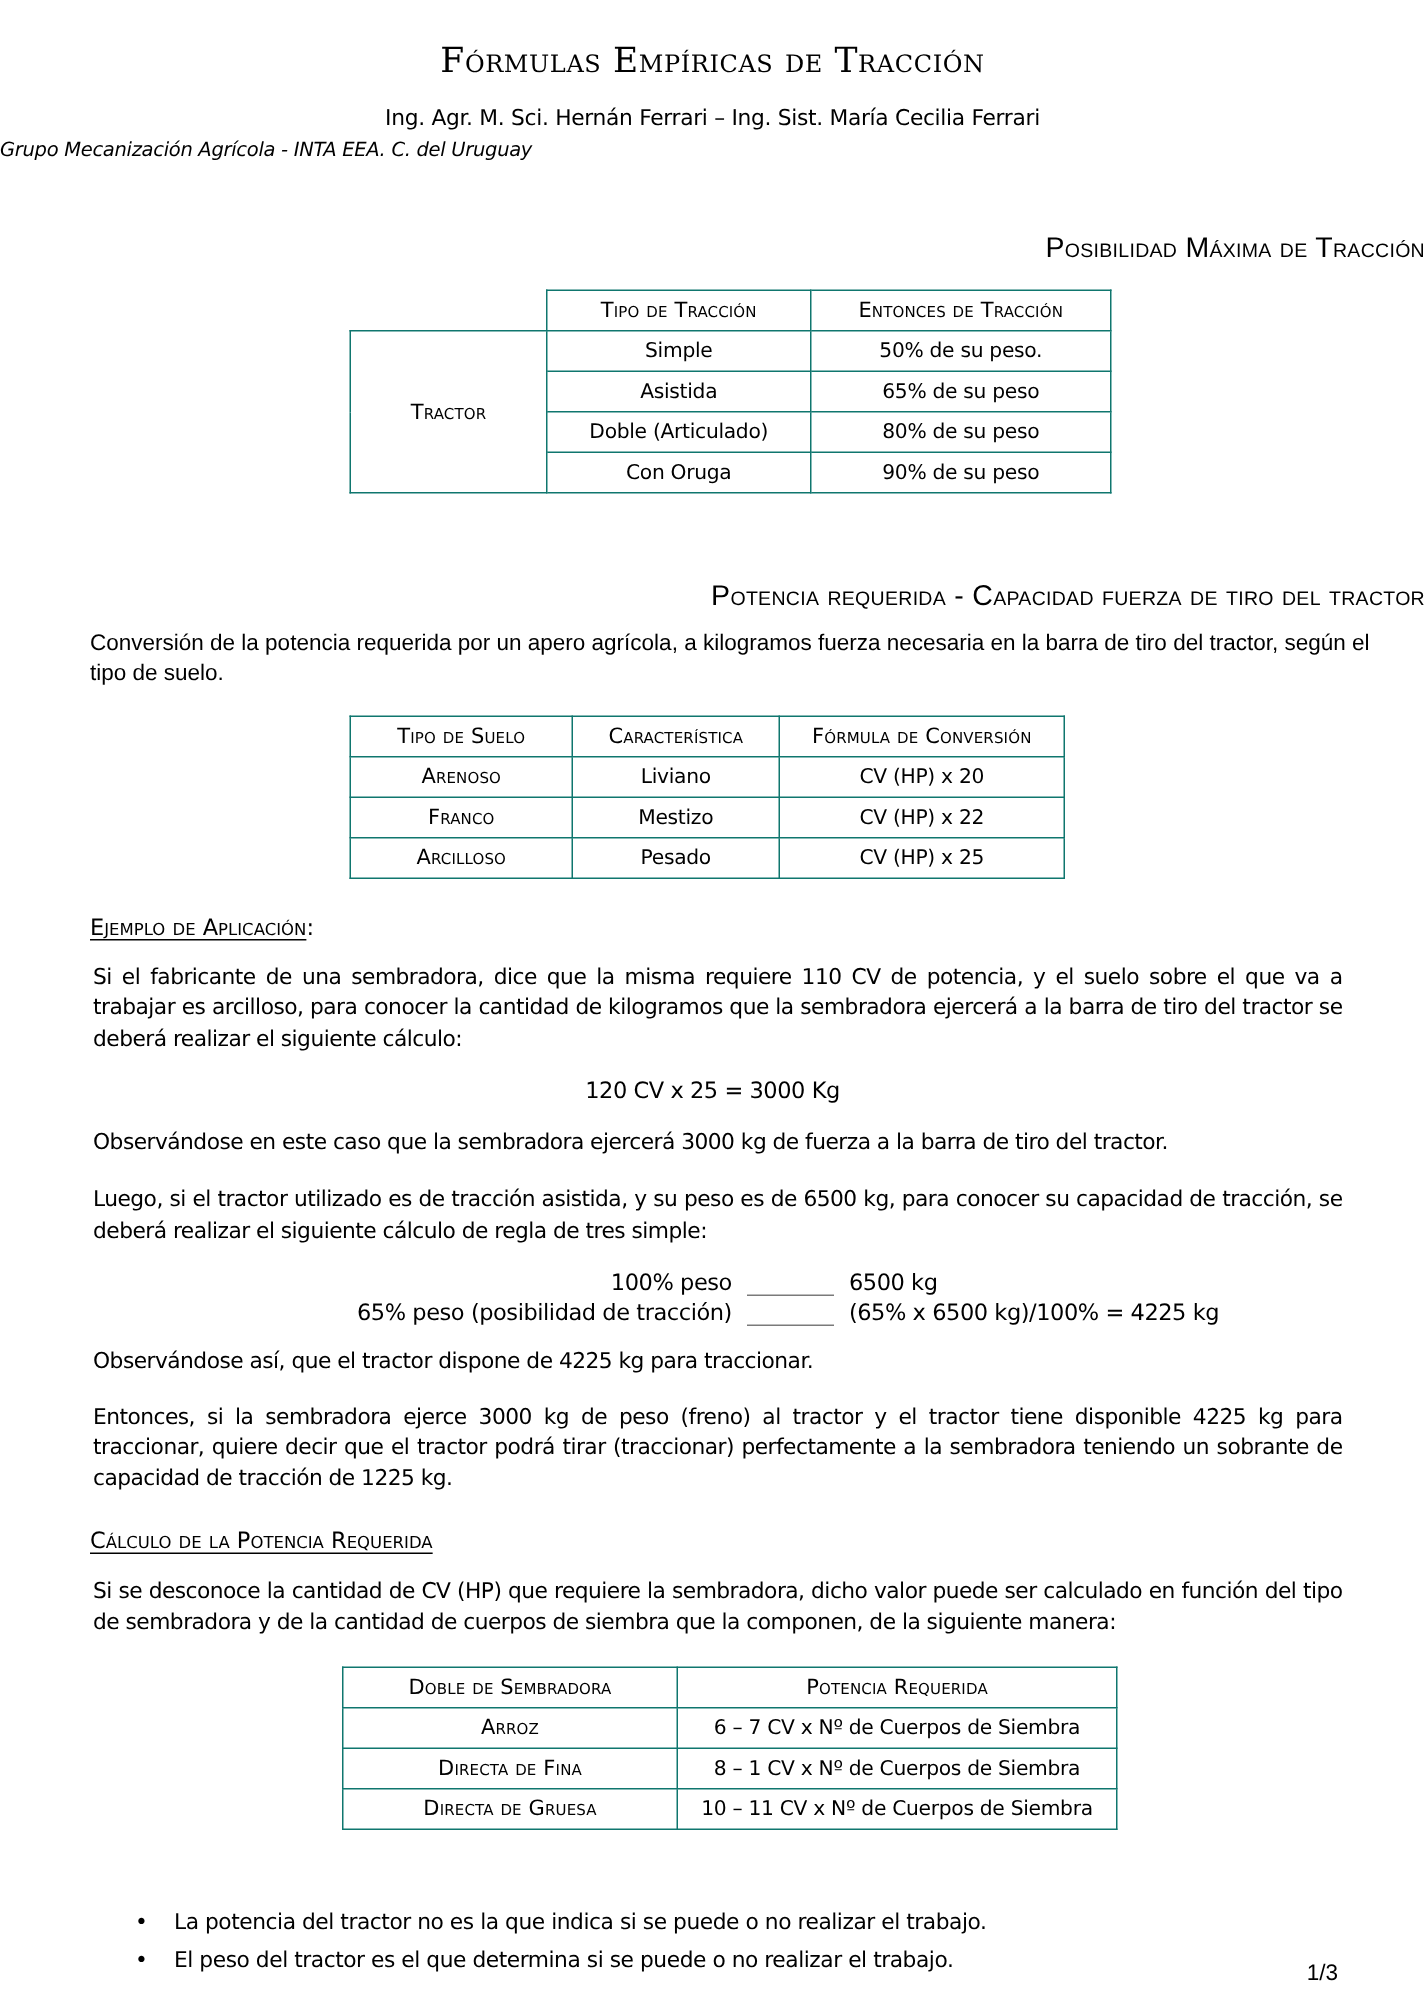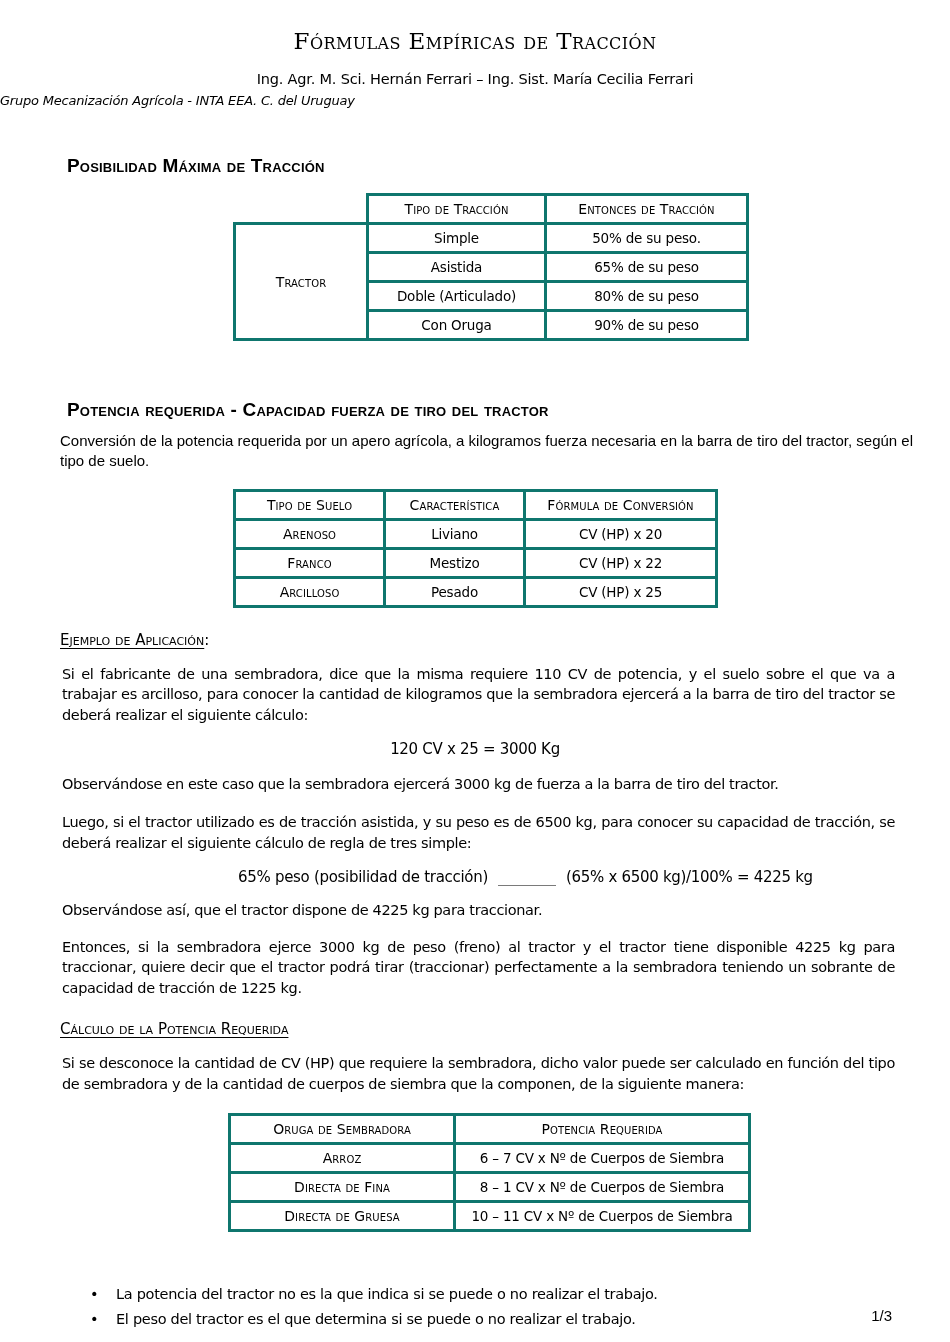--- a/index.html
+++ b/index.html
@@ -52,25 +52,26 @@
     margin: 0;
     padding-top: 6px;
     letter-spacing: -0.2px;
   }
 
   
   .h-section {
     font-family: "Liberation Sans", sans-serif;
     font-variant: small-caps;
     font-size: 19px;
-    font-weight: 700;
+    font-weight: 400;
     letter-spacing: 0.2px;
     margin: 0;
-    padding-left: 67px;
+    padding-left: 88px;
     line-height: 1.2;
+    text-align: right;
   }
   .h-sub-underline {
     font-family: "DejaVu Sans", "Liberation Sans", sans-serif;
     font-variant: small-caps;
     font-size: 15px;
     font-weight: 400;
     margin: 0;
     padding-left: 60px;
     line-height: 1.2;
   }
@@ -106,21 +107,21 @@
   }
 
   
   table.doc-table {
     border-collapse: collapse;
     font-family: "DejaVu Sans", "Liberation Sans", sans-serif;
     font-size: 13.5px;
     letter-spacing: -0.2px;
   }
   table.doc-table td {
-    border: 3px solid #0f766e;
+    border: 1px solid #0f766e;
     padding: 5px 6px;
     text-align: center;
     vertical-align: middle;
   }
   table.doc-table td.sc {
     font-variant: small-caps;
     font-size: 14px;
     letter-spacing: 0.1px;
   }
   table.doc-table td.blank {
@@ -263,20 +264,27 @@
 
   <div style="height:16px"></div>
   <p class="p-narrow">Observándose en este caso que la sembradora ejercerá 3000 kg de fuerza a la barra de tiro del tractor.</p>
 
   <div style="height:17px"></div>
   <p class="p-narrow">Luego, si el tractor utilizado es de tracción asistida, y su peso es de 6500 kg, para conocer su capacidad de tracción, se deberá realizar el siguiente cálculo de regla de tres simple:</p>
 
   <div style="height:14px"></div>
   <table class="rot">
     <tbody>
+      <tr>
+        <td class="lbl">100% peso</td>
+        <td class="bar">
+            <div class="line"></div>
+          </td>
+        <td class="val">6500 kg</td>
+      </tr>
       <tr>
         <td class="lbl">65% peso (posibilidad de tracción)</td>
         <td class="bar">
             <div class="line"></div>
           </td>
         <td class="val">(65% x 6500 kg)/100% = 4225 kg</td>
       </tr>
     </tbody>
   </table>
 
@@ -290,21 +298,21 @@
   <p class="h-sub-underline"><span class="u">Cálculo de la Potencia Requerida</span></p>
 
   <div style="height:15px"></div>
   <p class="p-narrow">Si se desconoce la cantidad de CV (HP) que requiere la sembradora, dicho valor puede ser calculado en función del tipo de sembradora y de la cantidad de cuerpos de siembra que la componen, de la siguiente manera:</p>
 
   <div style="height:18px"></div>
   <div class="tbl-wrap-3">
     <table class="doc-table">
       <tbody>
         <tr>
-          <td class="sc" style="width:210px">Oruga de Sembradora</td>
+          <td class="sc" style="width:210px">Doble de Sembradora</td>
           <td class="sc" style="width:280px">Potencia Requerida</td>
         </tr>
         <tr>
           <td class="sc">Arroz</td>
           <td>6 – 7 CV x Nº de Cuerpos de Siembra</td>
         </tr>
         <tr>
           <td class="sc">Directa de Fina</td>
           <td>8 – 1 CV x Nº de Cuerpos de Siembra</td>
         </tr>

